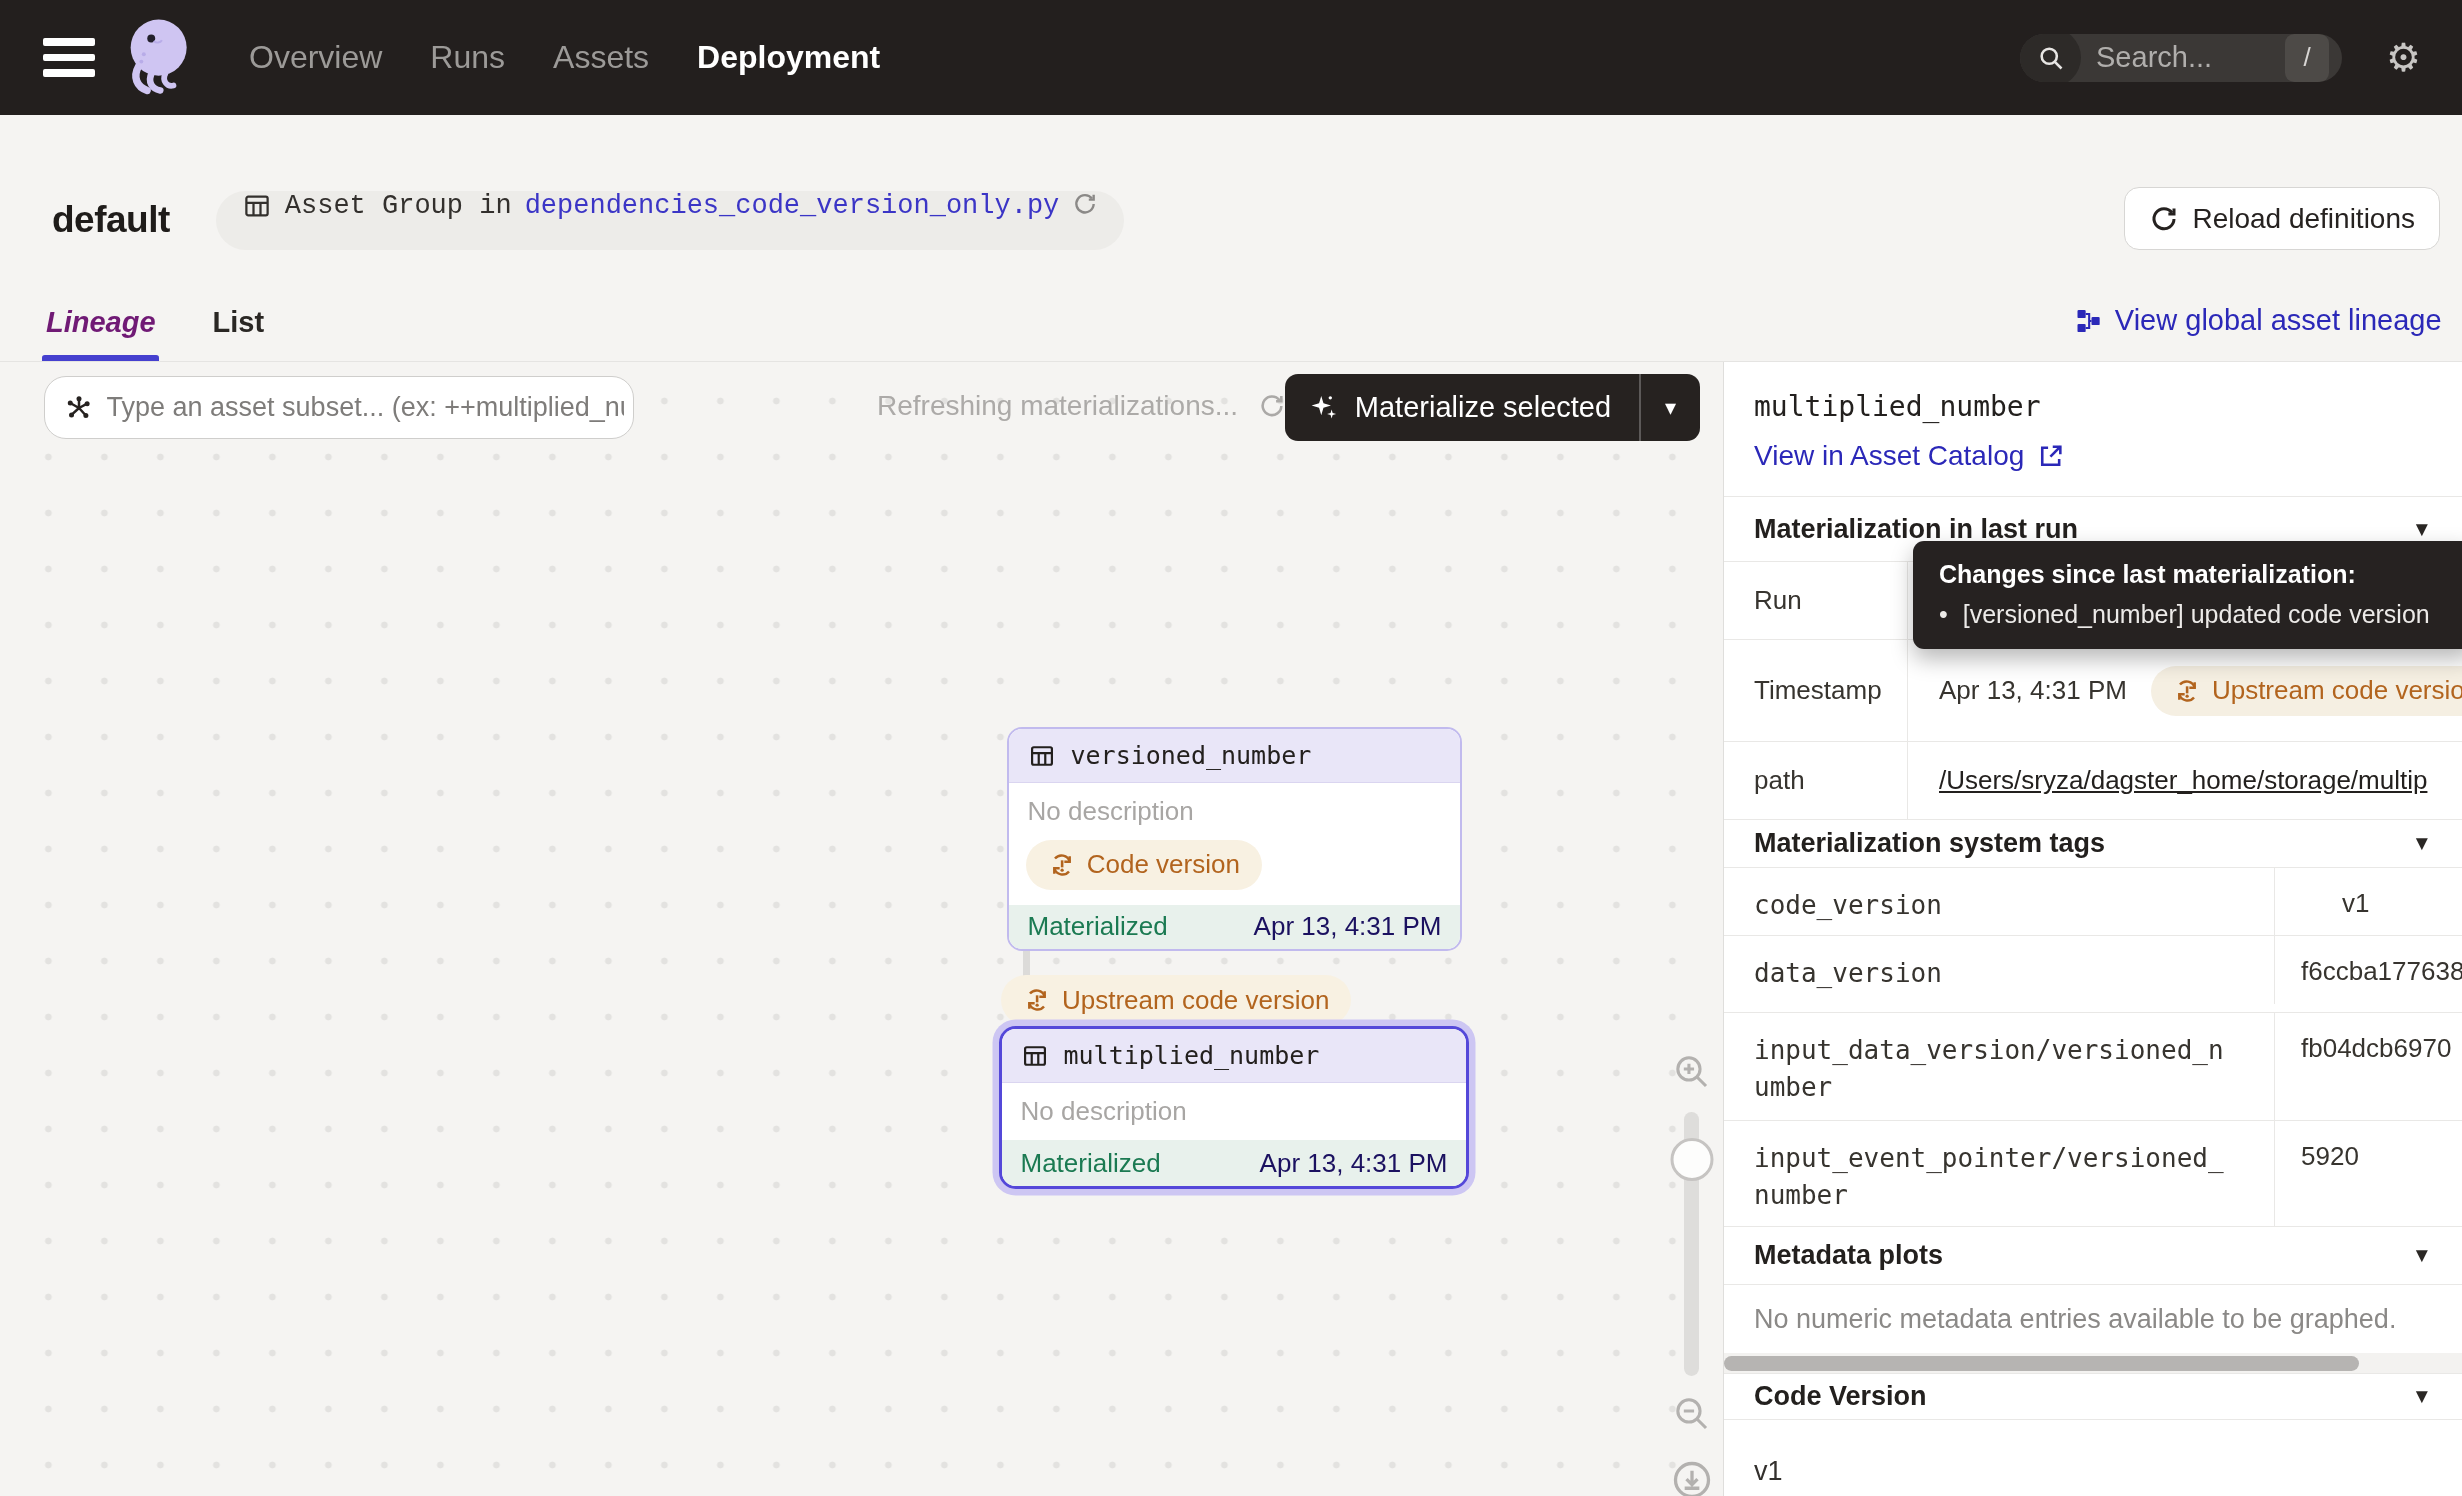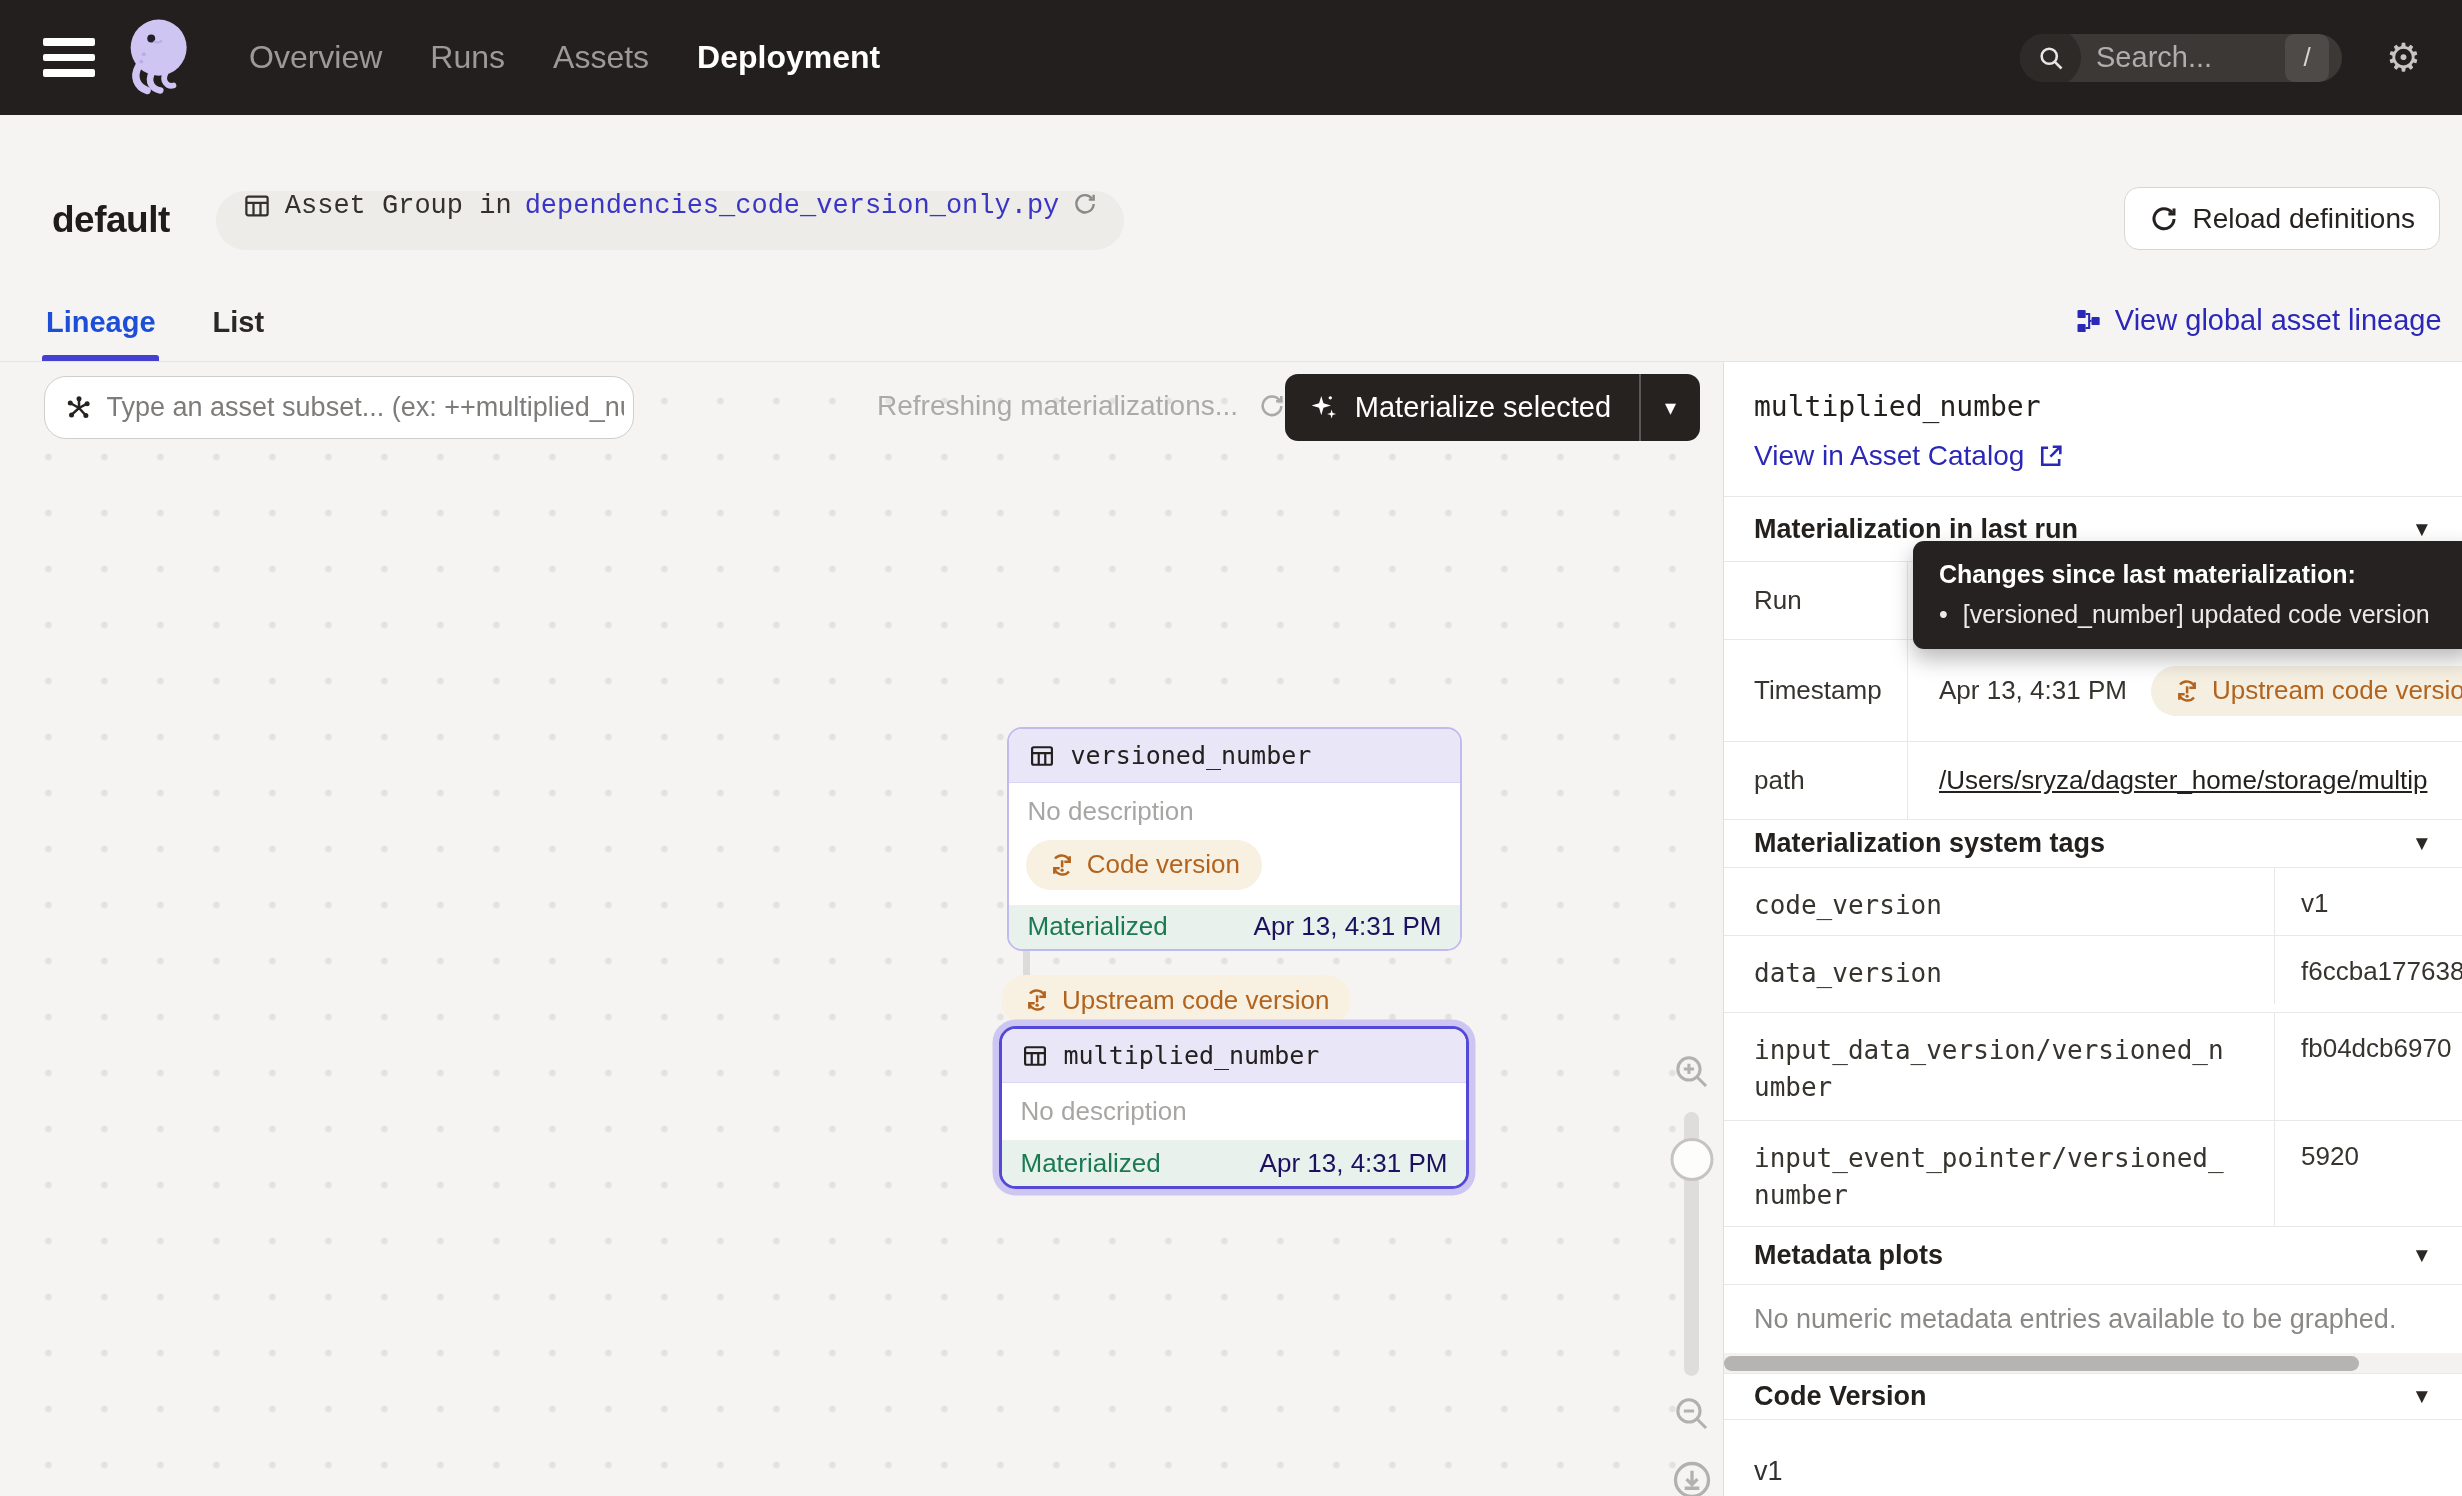--- a/index.html
+++ b/index.html
@@ -51,21 +51,21 @@
   }
   .grouppill a { color: #3B35C6; text-decoration: none; cursor: pointer; }
   .reload-btn {
     position: absolute; right: 22px; top: 29px; height: 63px;
     background: #FFFFFF; border: 1.9px solid #D7D6D4; border-radius: 15px;
     display: flex; align-items: center; gap: 13px; padding: 0 24px;
     font-size: 28px; color: #262220; cursor: pointer;
   }
   .tabsrow { display: flex; gap: 57px; padding-left: 46px; position: absolute; bottom: 0; }
   .tab { font-size: 29px; font-weight: 600; padding-bottom: 22px; position: relative; cursor: pointer; color: #2A2724; }
-  .tab.active { color: #1d4ed8; }
+  .tab.active { color: #701a75; font-style: italic; }
   .tab.active::after { content:""; position: absolute; left: -3.7px; right: -3.7px; bottom: 0; height: 5.6px; background: #4540CF; border-radius: 2.8px 2.8px 0 0; }
   .global-lineage {
     position: absolute; right: 20.4px; bottom: 24px; display: flex; align-items: center; gap: 13px;
     color: #2B28B8; font-size: 29px; cursor: pointer;
   }
 
   
   .main { display: flex; height: 1178px; }
   .canvas {
     position: relative; flex: 1; overflow: hidden;
@@ -439,21 +439,21 @@
       <div class="rp-cell value">
           <span class="path-link">/Users/sryza/dagster_home/storage/multip</span>
         </div>
     </div>
 
     <div class="rp-sec" style="height:48px;">
       <span>Materialization system tags</span>
       <span class="rp-caret">▼</span>
     </div>
 
-    <div class="rp-row t2" style="height:68px;">
+    <div class="rp-row t2" style="height:68px;gap:41px;">
       <div class="rp-cell label mono wrap">code_version</div>
       <div class="rp-cell value">v1</div>
     </div>
     <div class="rp-row t2" style="height:69px;">
       <div class="rp-cell label mono wrap">data_version</div>
       <div class="rp-cell value">f6ccba177638</div>
     </div>
     <div class="rp-row t2" style="height:108px;margin-top:8px;">
       <div class="rp-cell label mono wrap">input_data_version/versioned_number</div>
       <div class="rp-cell value">fb04dcb6970</div>

